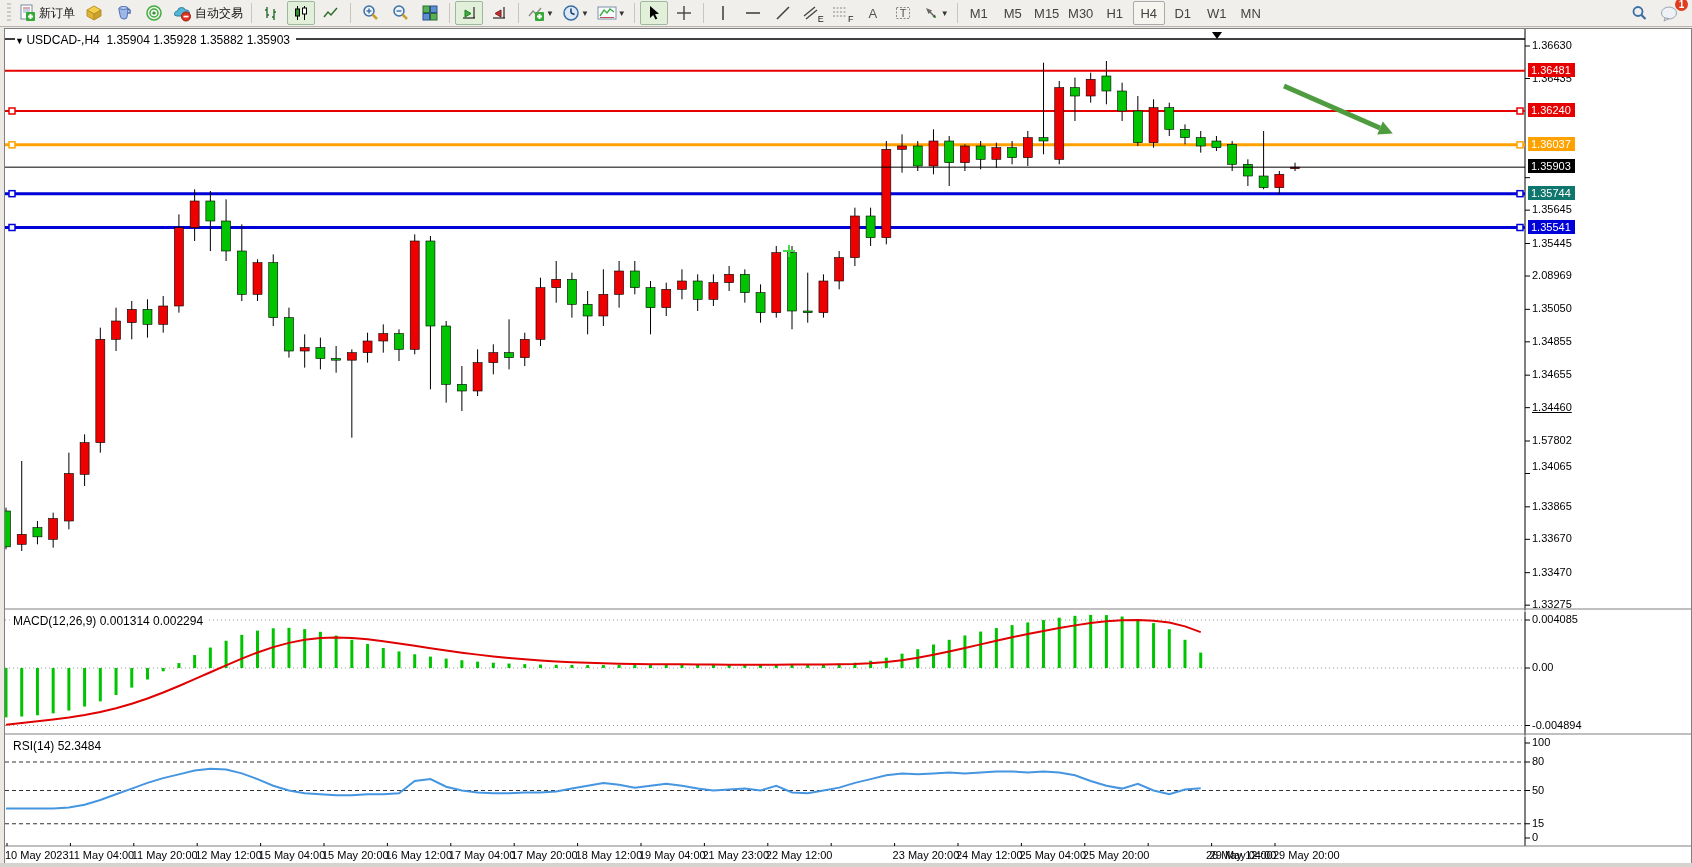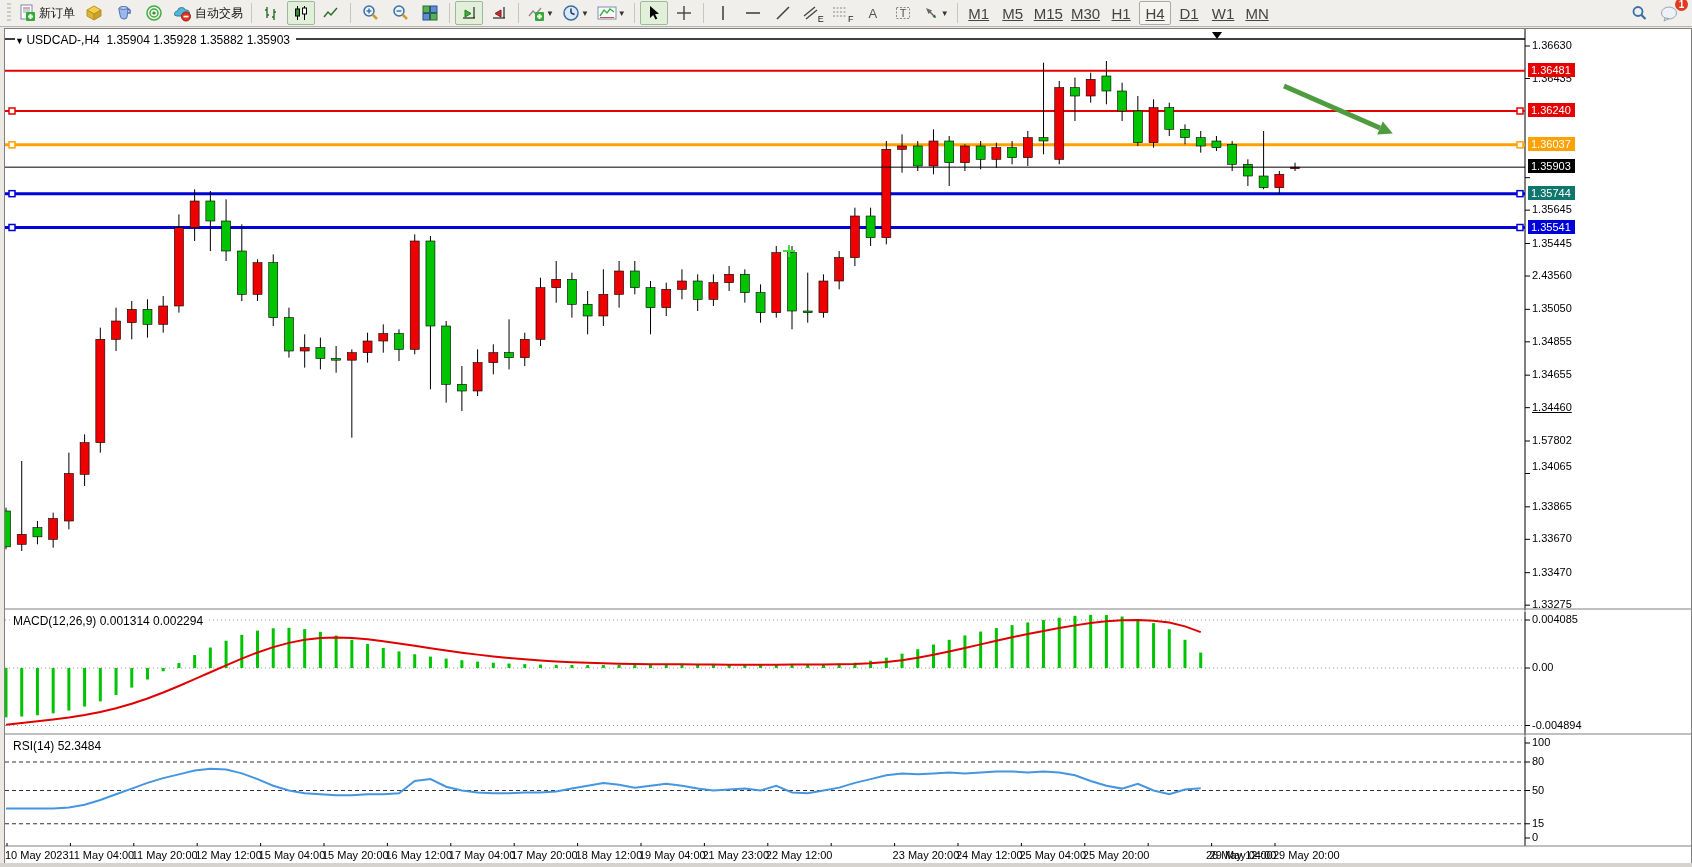--- a/index.html
+++ b/index.html
@@ -4,21 +4,21 @@
 <style>
   html,body{margin:0;padding:0;background:#d6d3ce;font-family:"Liberation Sans",sans-serif;}
   #app{position:relative;width:1692px;height:867px;background:#ece9e4;overflow:hidden;}
   
   #toolbar{position:absolute;left:0;top:0;width:1692px;height:27px;background:#f1efec;
     border-bottom:1px solid #b9b5ae;display:flex;align-items:center;padding-left:4px;box-sizing:border-box;}
   .tbtn{height:22px;min-width:22px;display:flex;align-items:center;justify-content:center;
     border:1px solid transparent;border-radius:2px;margin:0 1px;padding:0 2px;cursor:default;
     font-size:11px;color:#222;background:transparent;white-space:nowrap;}
   .tbtn.active{background:#e2efd9;border:1px solid #9db89d;}
-  .tbtn.tf{min-width:26px;font-size:15px;color:#444;text-decoration:underline;}
+  .tbtn.tf{min-width:26px;font-size:13px;color:#444;}
   .tbtn.tf.active{background:#f5f4ef;border:1px solid #aaa;}
   .tlabel{font-size:12px;margin-left:3px;color:#111;}
   .tsep{width:1px;height:20px;background:#c9c5bf;margin:0 4px;}
   .grip{width:4px;height:20px;margin:0 3px;background:repeating-linear-gradient(180deg,#cfccc6 0 2px,transparent 2px 4px);}
   .caret{font-size:8px;color:#333;margin-left:1px;}
   .ticon{display:block;}
   #toolbar-right{margin-left:auto;display:flex;align-items:center;margin-right:8px;}
   .badge{position:absolute;top:-4px;right:-6px;background:#e03c1f;color:#fff;border-radius:8px;
     font-size:10px;min-width:13px;height:13px;line-height:13px;text-align:center;font-weight:bold;}
   
@@ -613,21 +613,21 @@
 
     <div class="overlay-label" id="macd-label" style="left:8px;top:585px">MACD(12,26,9) 0.001314 0.002294</div>
     <div class="overlay-label" id="rsi-label" style="left:8px;top:710px">RSI(14) 52.3484</div>
 
     <div id="price-axis">
         <div class="axis-tick-label" style="top: 10px;">1.36630</div>
         <div class="axis-tick-label" style="top: 42.5px;">1.36435</div>
         <div class="axis-tick-label" style="top: 155px;">1.35840</div>
         <div class="axis-tick-label" style="top: 174.167px;">1.35645</div>
         <div class="axis-tick-label" style="top: 207.5px;">1.35445</div>
-        <div class="axis-tick-label" style="top: 240px;">2.43560</div>
+        <div class="axis-tick-label" style="top: 240px;">2.08969</div>
         <div class="axis-tick-label" style="top: 273.333px;">1.35050</div>
         <div class="axis-tick-label" style="top: 305.833px;">1.34855</div>
         <div class="axis-tick-label" style="top: 339.167px;">1.34655</div>
         <div class="axis-tick-label" style="top: 371.667px; text-decoration: underline;">1.34460</div>
         <div class="axis-tick-label" style="top: 405px;">1.57802</div>
         <div class="axis-tick-label" style="top: 431px;">1.34065</div>
         <div class="axis-tick-label" style="top: 470.833px;">1.33865</div>
         <div class="axis-tick-label" style="top: 503.333px;">1.33670</div>
         <div class="axis-tick-label" style="top: 536.667px;">1.33470</div>
         <div class="axis-tick-label" style="top: 569.167px;">1.33275</div>

